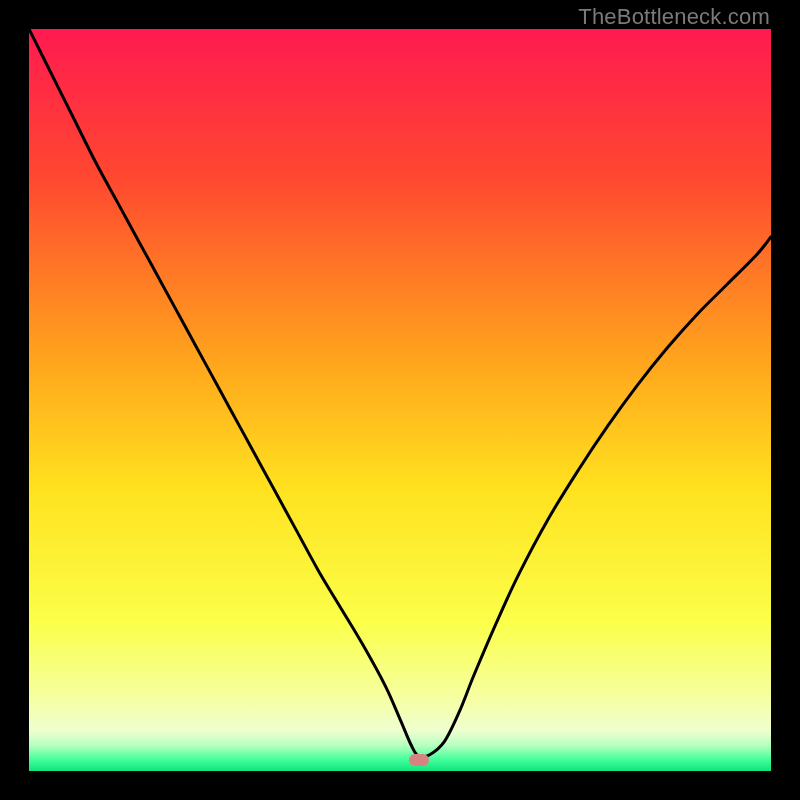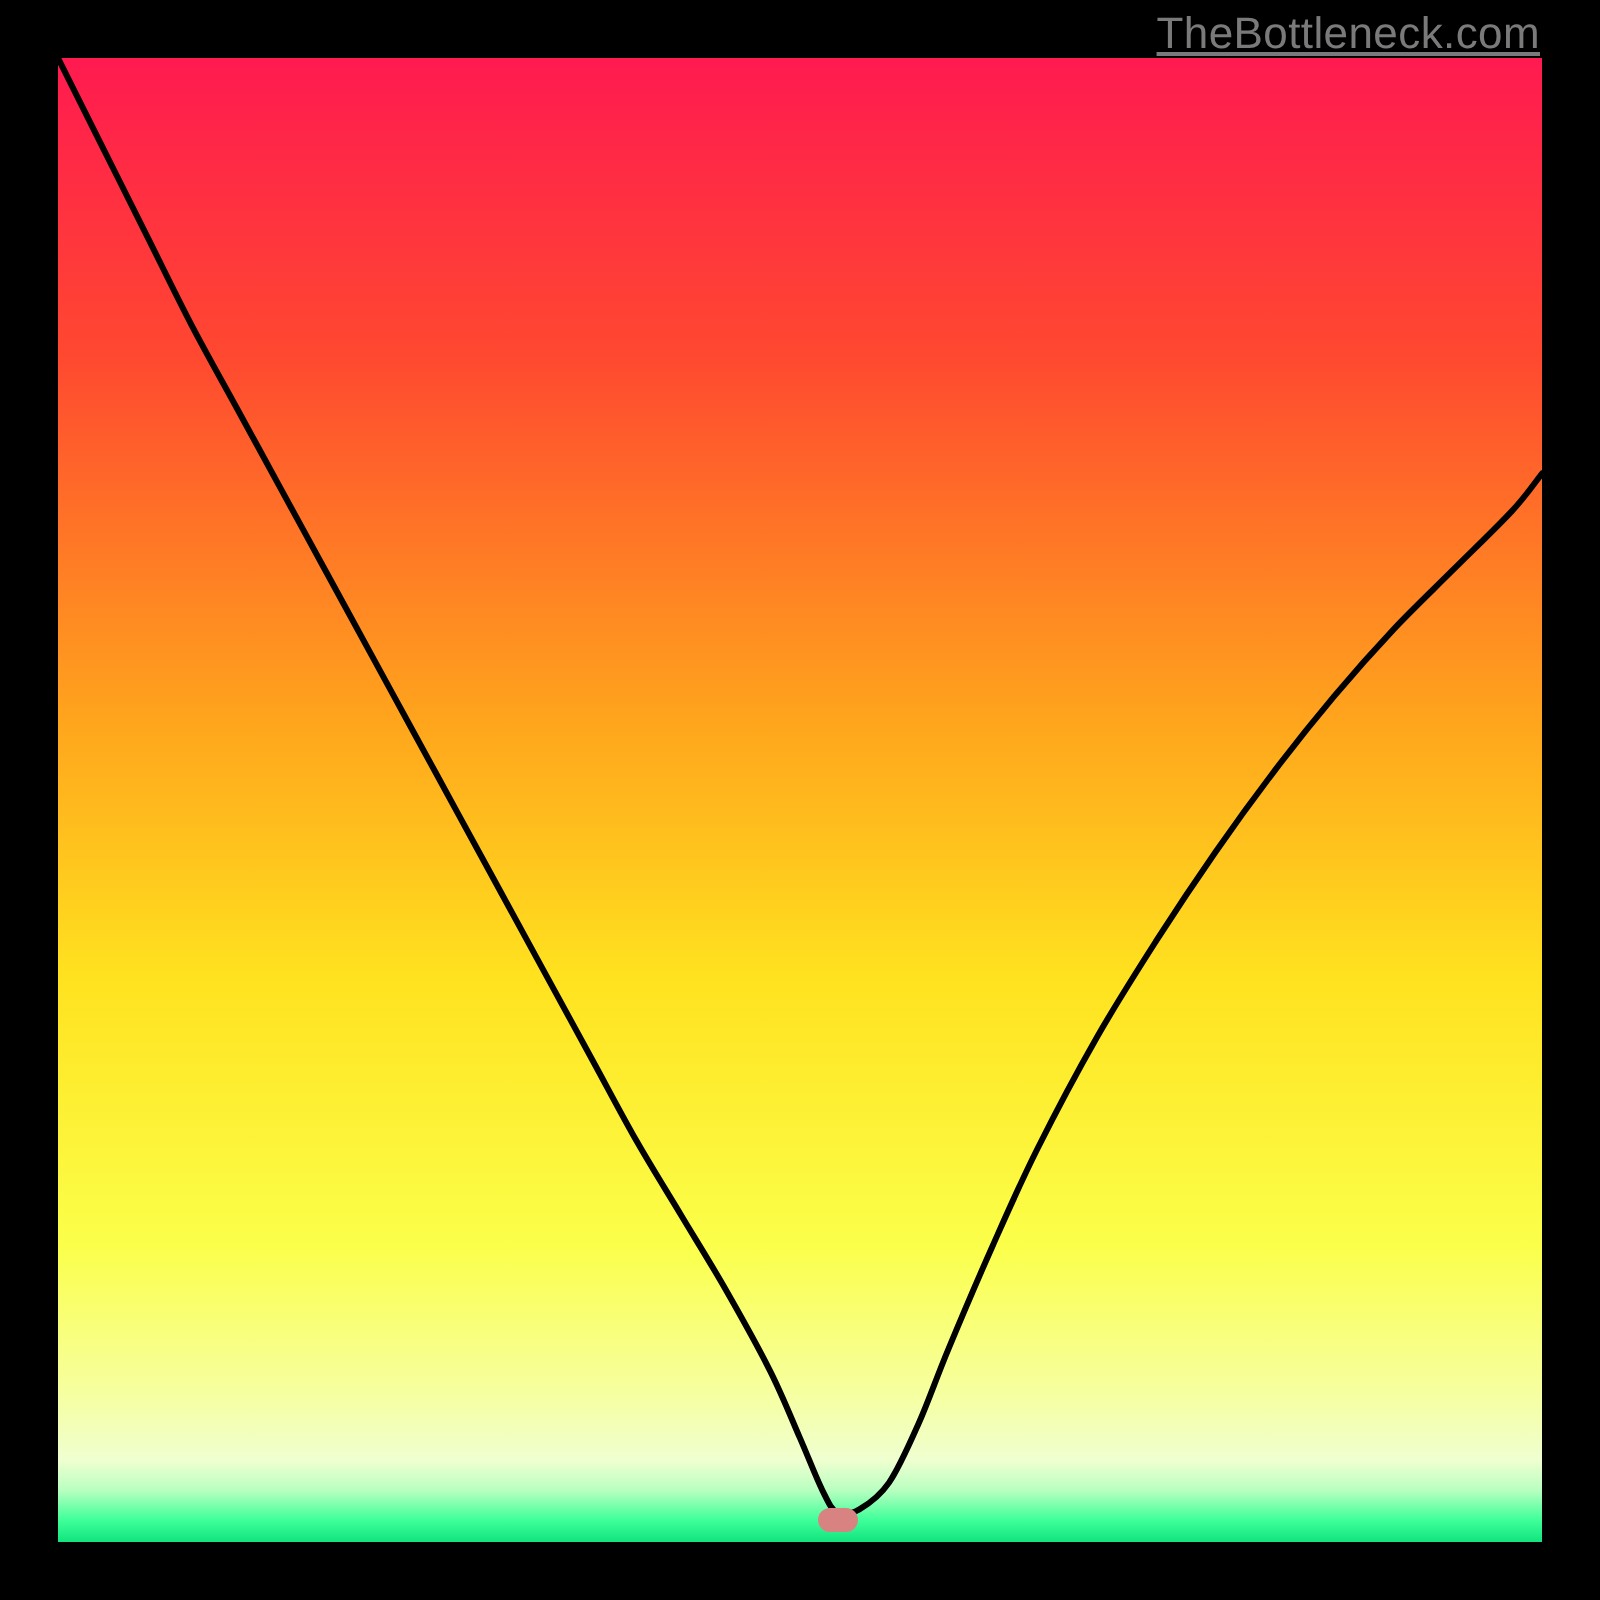--- a/index.html
+++ b/index.html
@@ -27,21 +27,20 @@
     height: 742px;
   }
   .watermark {
     position: absolute;
     top: 4px;
     right: 30px;
     color: #7a7a7a;
     font-size: 22px;
     letter-spacing: 0.2px;
     font-family: Arial, Helvetica, sans-serif;
-    text-decoration: underline;
   }
   .curve {
     position: absolute;
     left: 0;
     top: 0;
     width: 742px;
     height: 742px;
   }
   .marker {
     position: absolute;

